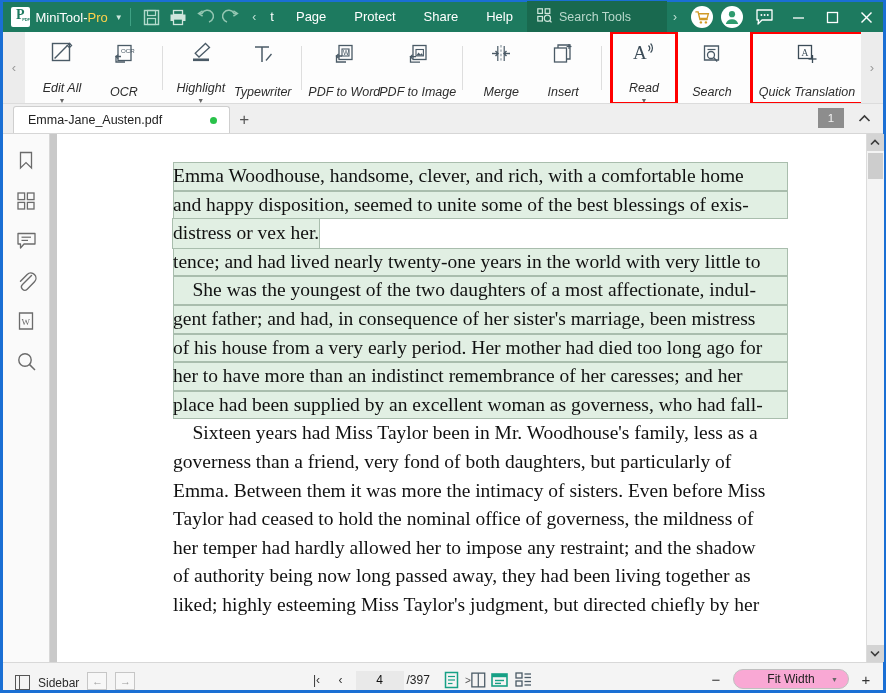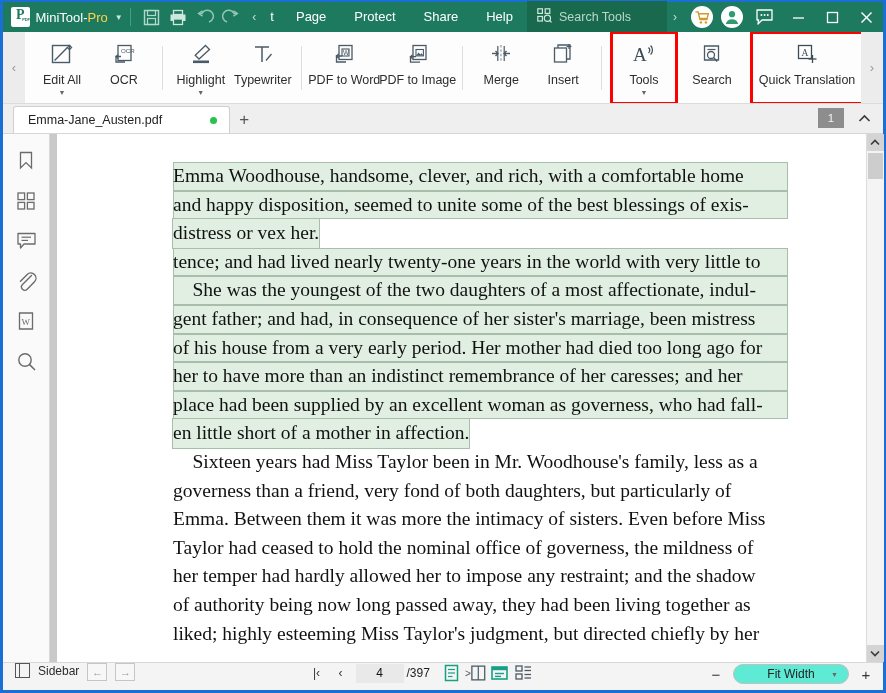--- a/index.html
+++ b/index.html
@@ -179,22 +179,23 @@
     padding: 6px 7px 0 7px;
     position: relative;
   }
   .rb-icon {
     height: 30px;
     display: flex; align-items: center; justify-content: center;
   }
   .rb-label {
     font-size: 12.5px;
     color: #2d2d2d;
-    margin-top: 3px;
+    margin-top: 15px;
     white-space: nowrap;
+    font-style: italic;
   }
   .rb-caret {
     font-size: 7px;
     color: #666;
     line-height: 8px;
     margin-top: 2px;
   }
   .rb-sep {
     width: 1px;
     height: 44px;
@@ -354,21 +355,21 @@
   }
   .vs-track { flex: 1; width: 17px; background: #f4f4f4; }
 
   
   .statusbar {
     height: 28px;
     flex: 0 0 28px;
     background: #f4f4f4;
     border-top: 1px solid #d8d8d8;
     display: flex;
-    align-items: flex-start;
+    align-items: flex-end;
     padding: 0 6px;
     font-size: 12px;
     color: #2b2b2b;
   }
   .sb-sidebar {
     display: flex; align-items: center;
     margin-left: 6px;
   }
   .sb-sidebar-icon {
     width: 15px; height: 15px;
@@ -429,21 +430,21 @@
   }
   .zoom-minus, .zoom-plus {
     width: 22px; height: 22px;
     display: flex; align-items: center; justify-content: center;
     font-size: 15px; color: #333;
   }
   .zoom-select {
     width: 116px; height: 20px;
     border: 1px solid #c0c0c0;
     border-radius: 10px;
-    background: #5eead4;
+    background: #f9a8d4;
     display: flex; align-items: center;
     justify-content: center;
     position: relative;
     font-size: 12px;
     color: #222;
     margin: 0 6px;
   }
   .zoom-select .zc {
     position: absolute; right: 10px;
     font-size: 7px; color: #666;
@@ -667,21 +668,21 @@
       <div class="rb-sep"></div>
 
       <div class="rb-item rb-highlight" style="margin-left:4px;">
         <div class="rb-icon">
           <svg width="28" height="26" viewBox="0 0 28 26">
               <text x="3" y="19" font-size="19" fill="#3c4c58" font-family="Liberation Serif, serif">A</text>
               <path d="M18.5 5.5 A4 4 0 0 1 18.5 11" fill="none" stroke="#3c4c58" stroke-width="1.2"></path>
               <path d="M20.6 3.5 A6.5 6.5 0 0 1 20.6 12.6" fill="none" stroke="#3c4c58" stroke-width="1.2"></path>
             </svg>
         </div>
-        <div class="rb-label">Tools</div>
+        <div class="rb-label">Read</div>
         <div class="rb-caret">▼</div>
       </div>
 
       <div class="rb-item" style="margin-left:6px;">
         <div class="rb-icon">
           <svg width="26" height="26" viewBox="0 0 26 26">
               <path d="M5.5 4 L19.5 4 L19.5 18 L5.5 18 Z" fill="none" stroke="#4a5a66" stroke-width="1.3"></path>
               <line x1="8.5" y1="7.5" x2="16.5" y2="7.5" stroke="#4a5a66" stroke-width="1.2"></line>
               <circle cx="12" cy="13" r="3.5" fill="none" stroke="#4a5a66" stroke-width="1.3"></circle>
               <line x1="14.6" y1="15.6" x2="18.2" y2="19.4" stroke="#4a5a66" stroke-width="1.4"></line>
@@ -776,21 +777,20 @@
             <span class="doc-line"><span class="sel-run">distress or vex her.</span></span>
             <span class="doc-line sel">tence; and had lived nearly twenty-one years in the world with very little to</span>
           </div>
 
           <div>
             <span class="doc-line sel">    She was the youngest of the two daughters of a most affectionate, indul-</span>
             <span class="doc-line sel">gent father; and had, in consequence of her sister's marriage, been mistress</span>
             <span class="doc-line sel">of his house from a very early period. Her mother had died too long ago for</span>
             <span class="doc-line sel">her to have more than an indistinct remembrance of her caresses; and her</span>
             <span class="doc-line sel">place had been supplied by an excellent woman as governess, who had fall-</span>
-            <span class="doc-line"><span class="sel-run">en little short of a mother in affection.</span></span>
           </div>
 
           <div>
             <span class="doc-line">    Sixteen years had Miss Taylor been in Mr. Woodhouse's family, less as a</span>
             <span class="doc-line">governess than a friend, very fond of both daughters, but particularly of</span>
             <span class="doc-line">Emma. Between them it was more the intimacy of sisters. Even before Miss</span>
             <span class="doc-line">Taylor had ceased to hold the nominal office of governess, the mildness of</span>
             <span class="doc-line">her temper had hardly allowed her to impose any restraint; and the shadow</span>
             <span class="doc-line">of authority being now long passed away, they had been living together as</span>
             <span class="doc-line">liked; highly esteeming Miss Taylor's judgment, but directed chiefly by her</span>

